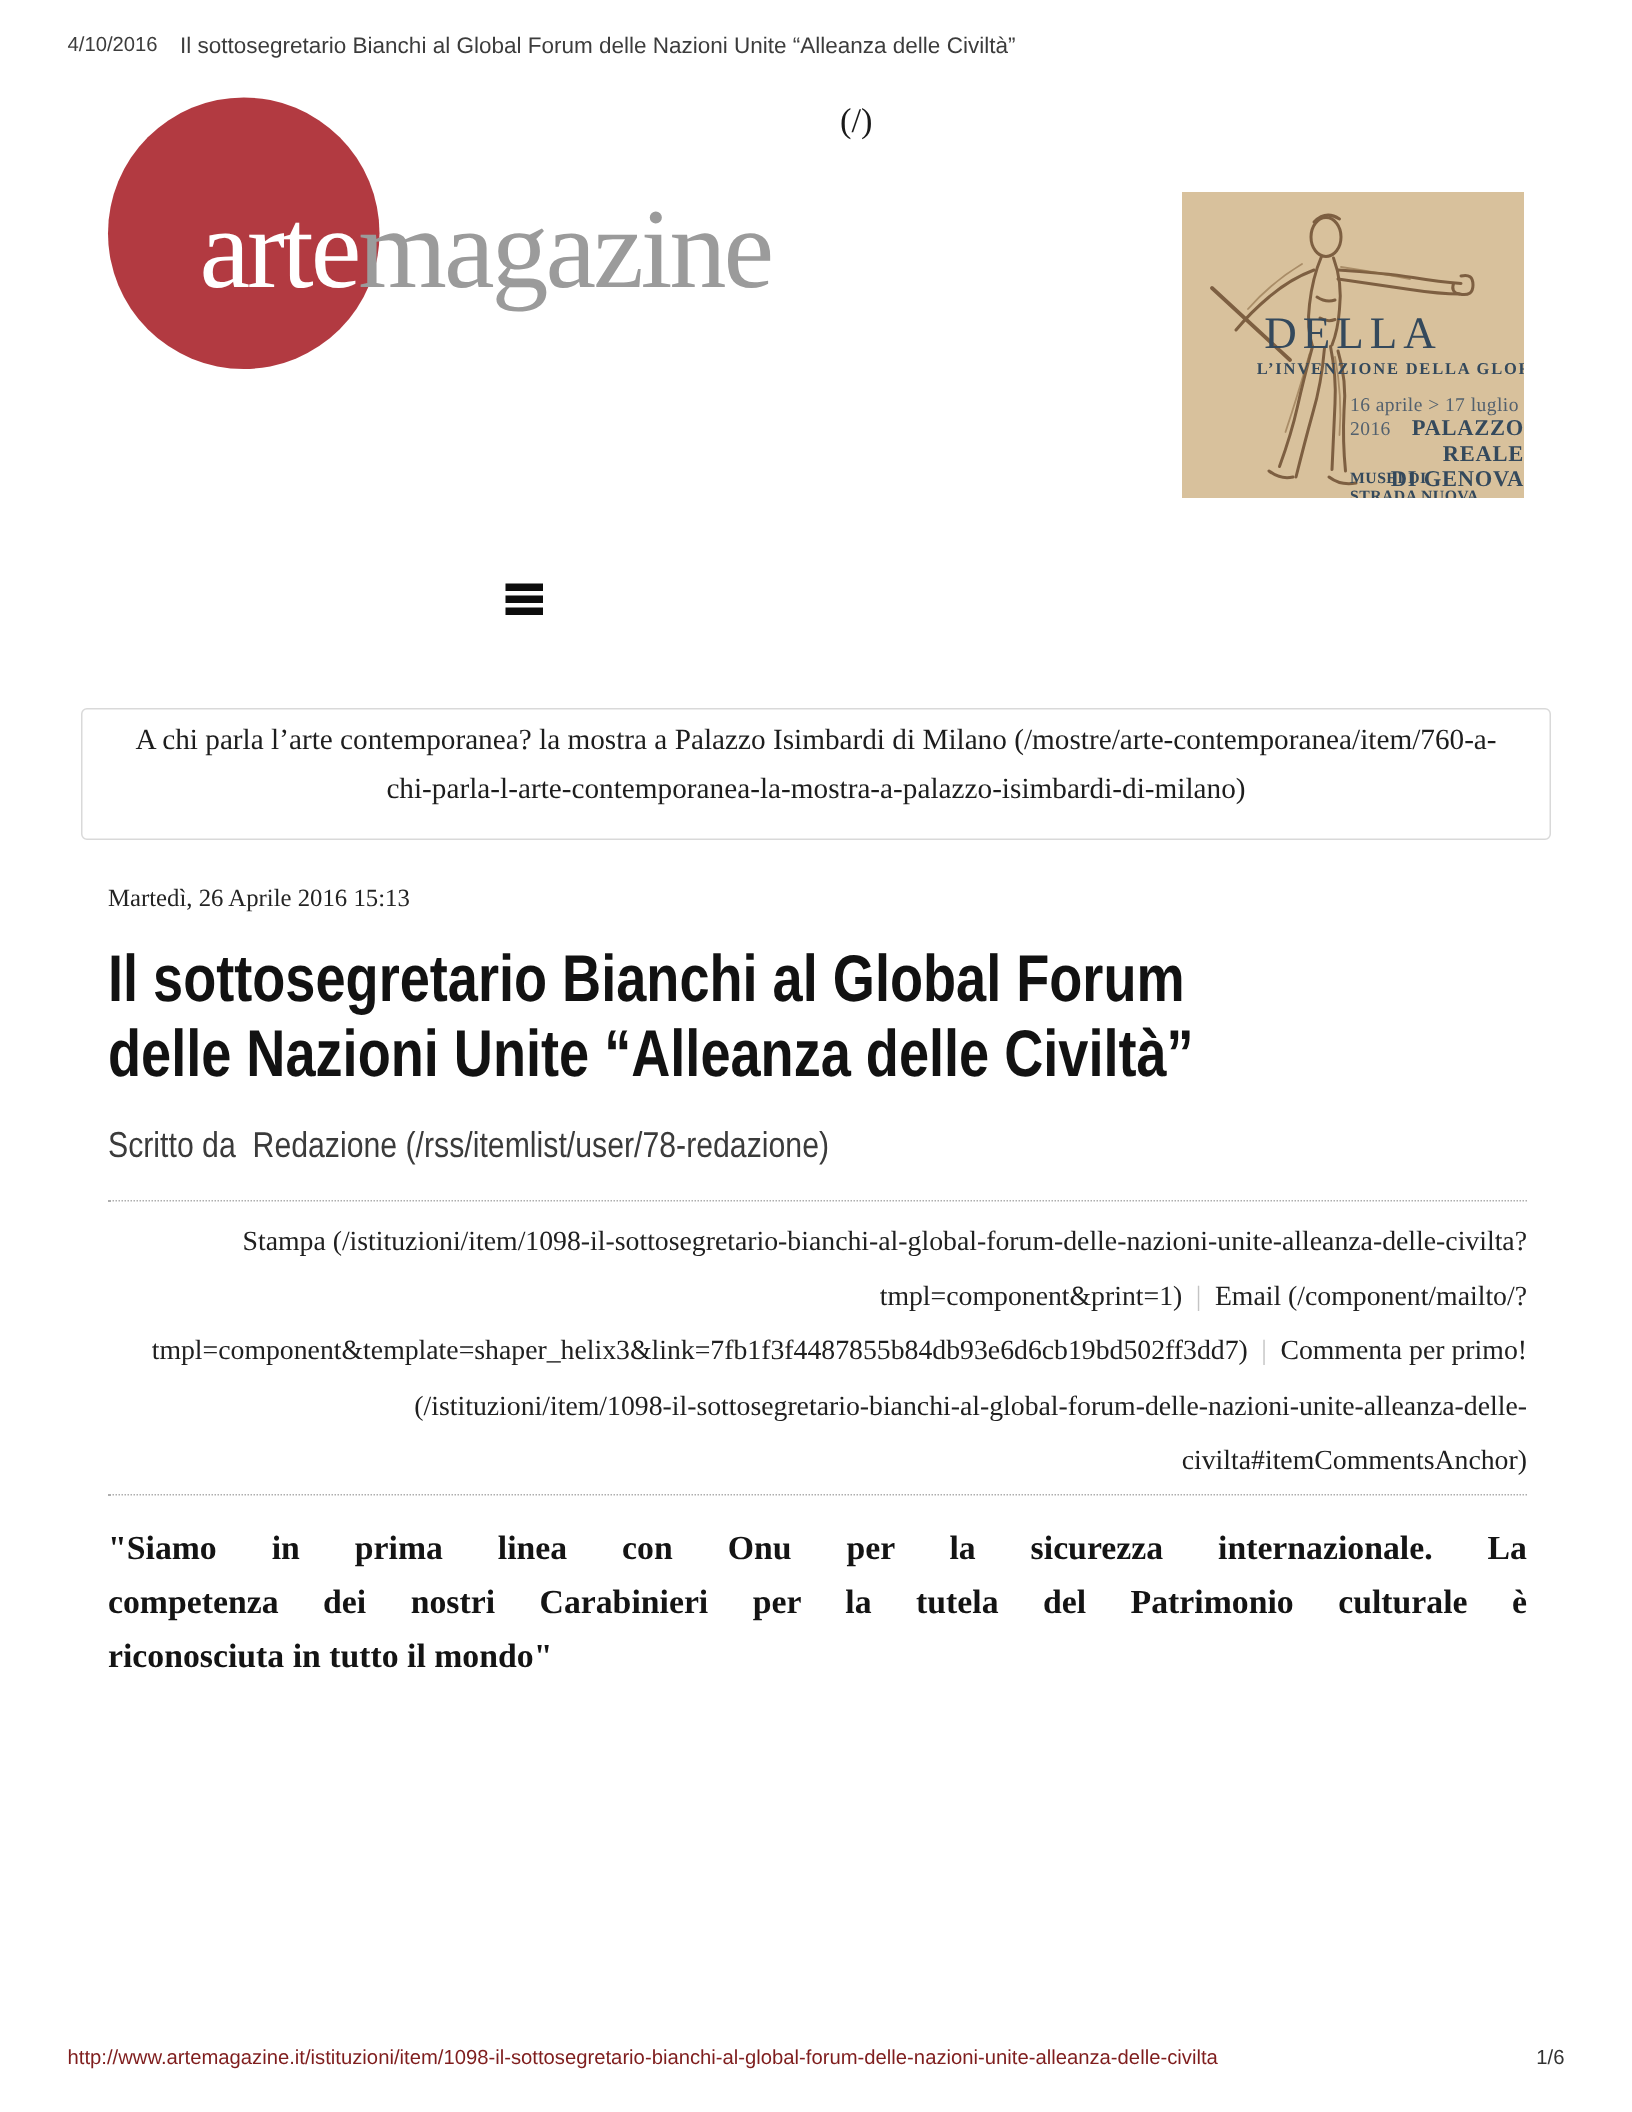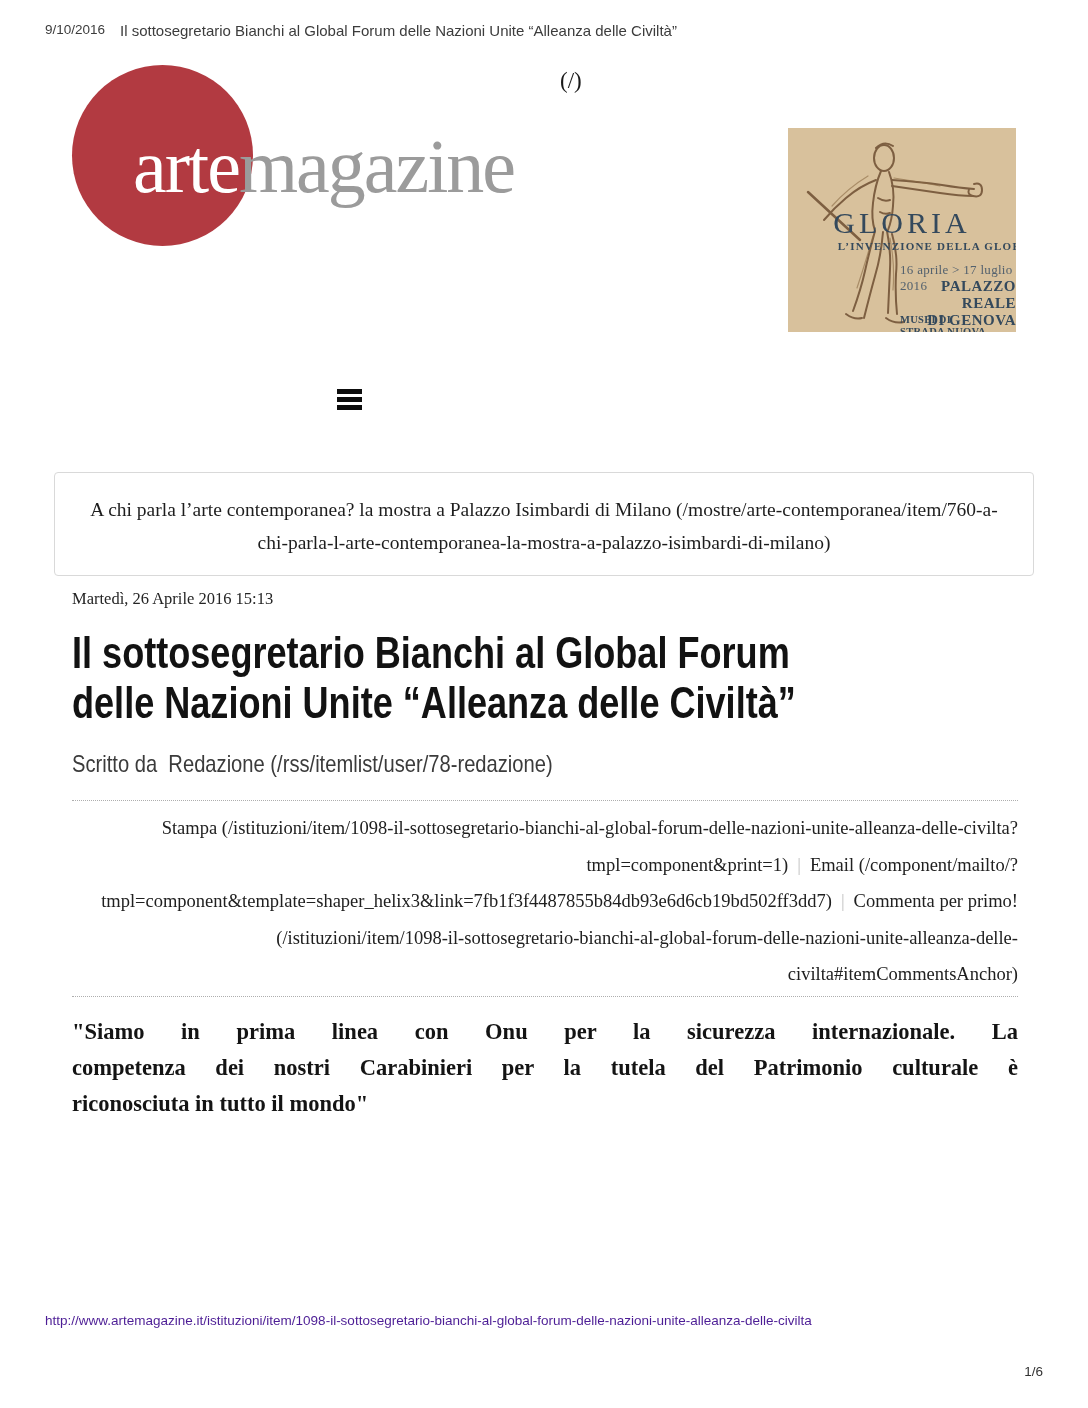--- a/index.html
+++ b/index.html
@@ -19,23 +19,23 @@
     font-size: 13.5px; color: #3c3c3c;
   }
   .print-title {
     position: absolute; left: 120px; right: 120px; top: 22px;
     text-align: left;
     font-family: "Liberation Sans", sans-serif;
     font-size: 15px; color: #3c3c3c;
     white-space: nowrap;
   }
   .print-url {
-    position: absolute; left: 45px; top: 1313px;
-    font-family: "Liberation Sans", sans-serif;
-    font-size: 13.5px; color: #4c1d95;
+    position: absolute; left: 45px; top: 1364px;
+    font-family: "Liberation Sans", sans-serif;
+    font-size: 13.5px; color: #7f1d1d;
   }
   .print-page {
     position: absolute; right: 45px; top: 1364px;
     font-family: "Liberation Sans", sans-serif;
     font-size: 13.5px; color: #323232;
   }
 
   
   .logo { position: absolute; left: 0; top: 0; width: 620px; height: 260px; cursor: pointer; }
   .logo-circle {
@@ -92,21 +92,21 @@
   }
 
   
   .hamburger { position: absolute; left: 337px; top: 389px; width: 25px; height: 22px; cursor: pointer; }
   .hamburger .bar { width: 25px; height: 5px; background: #0d0d0d; margin-bottom: 3px; }
 
   
   .notice-box {
     position: absolute; left: 54px; top: 472px; width: 980px; min-height: 88px;
     border: 1px solid #d9d9d9; border-radius: 4px;
-    padding: 20px 28px 16px;
+    padding: 4px 28px 16px;
     text-align: center;
     font-family: "Liberation Serif", serif;
     font-size: 19.5px; line-height: 33px; color: #1d1d1d;
     cursor: pointer;
   }
 
   
   .pub-date {
     position: absolute; left: 72px; top: 589px;
     font-family: "Liberation Serif", serif;
@@ -147,21 +147,21 @@
     position: absolute; left: 72px; top: 1014px; width: 946px;
     font-family: "Liberation Serif", serif;
     font-weight: bold; font-size: 22.5px; line-height: 36px; color: #141414;
   }
   .quote .q-line { text-align: justify; text-align-last: justify; }
   .quote .q-line.last { text-align: left; text-align-last: left; }
 </style>
 </head>
 <body>
 
-<div class="print-date">9/10/2016</div>
+<div class="print-date">4/10/2016</div>
 <div class="print-title">Il sottosegretario Bianchi al Global Forum delle Nazioni Unite “Alleanza delle Civiltà”</div>
 
 <div class="logo">
   <div class="logo-circle" style="background: rgb(178, 58, 65);"></div>
   <div class="logo-text"><span class="arte">arte</span><span class="magazine">magazine</span></div>
 </div>
 <div class="home-link">(/)</div>
 
 <div class="ad" style="background: rgb(216, 193, 156);">
   <svg class="sketch" width="228" height="204" viewBox="0 0 228 204">
@@ -184,21 +184,21 @@
       <path d="M90 70 q6 4 12 2"></path>
       <path d="M92 84 q5 3 10 1"></path>
     </g>
     <g fill="none" stroke="#8a6a44" stroke-width="1.2" stroke-linecap="round" opacity="0.6">
       <path d="M80 48 q-20 12 -36 30"></path>
       <path d="M106 50 q26 4 46 8"></path>
       <path d="M85 108 q-8 28 -16 52"></path>
       <path d="M102 110 q5 26 3 52"></path>
     </g>
   </svg>
-  <div class="ad-title" style="color: rgb(52, 73, 92);">GLORIA</div>
+  <div class="ad-title" style="color: rgb(52, 73, 92);">DELLA</div>
   <div class="ad-subtitle" style="color: rgb(52, 73, 92); margin-left: 35px;">L’INVENZIONE DELLA GLORIA</div>
   <div class="ad-dates" style="color: rgb(83, 97, 110);">16 aprile &gt; 17 luglio 2016</div>
   <div class="ad-venue" style="color: rgb(52, 73, 92);">
     <div>PALAZZO REALE</div>
     <div>DI GENOVA</div>
   </div>
   <div class="ad-org" style="color: rgb(52, 73, 92);">
     <div>MUSEI DI</div>
     <div>STRADA NUOVA</div>
   </div>

